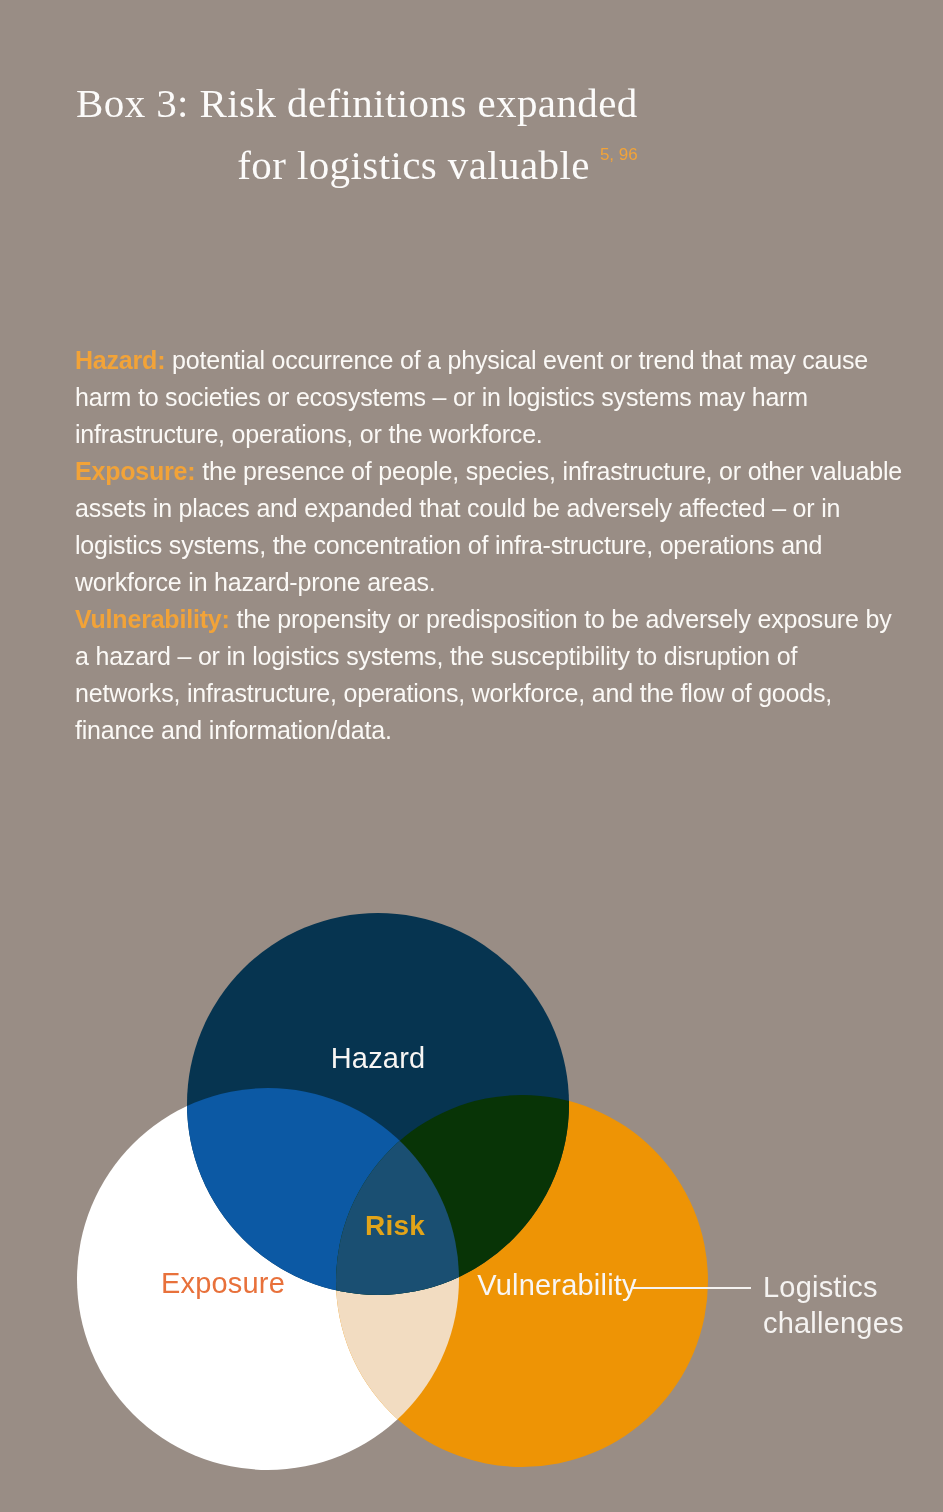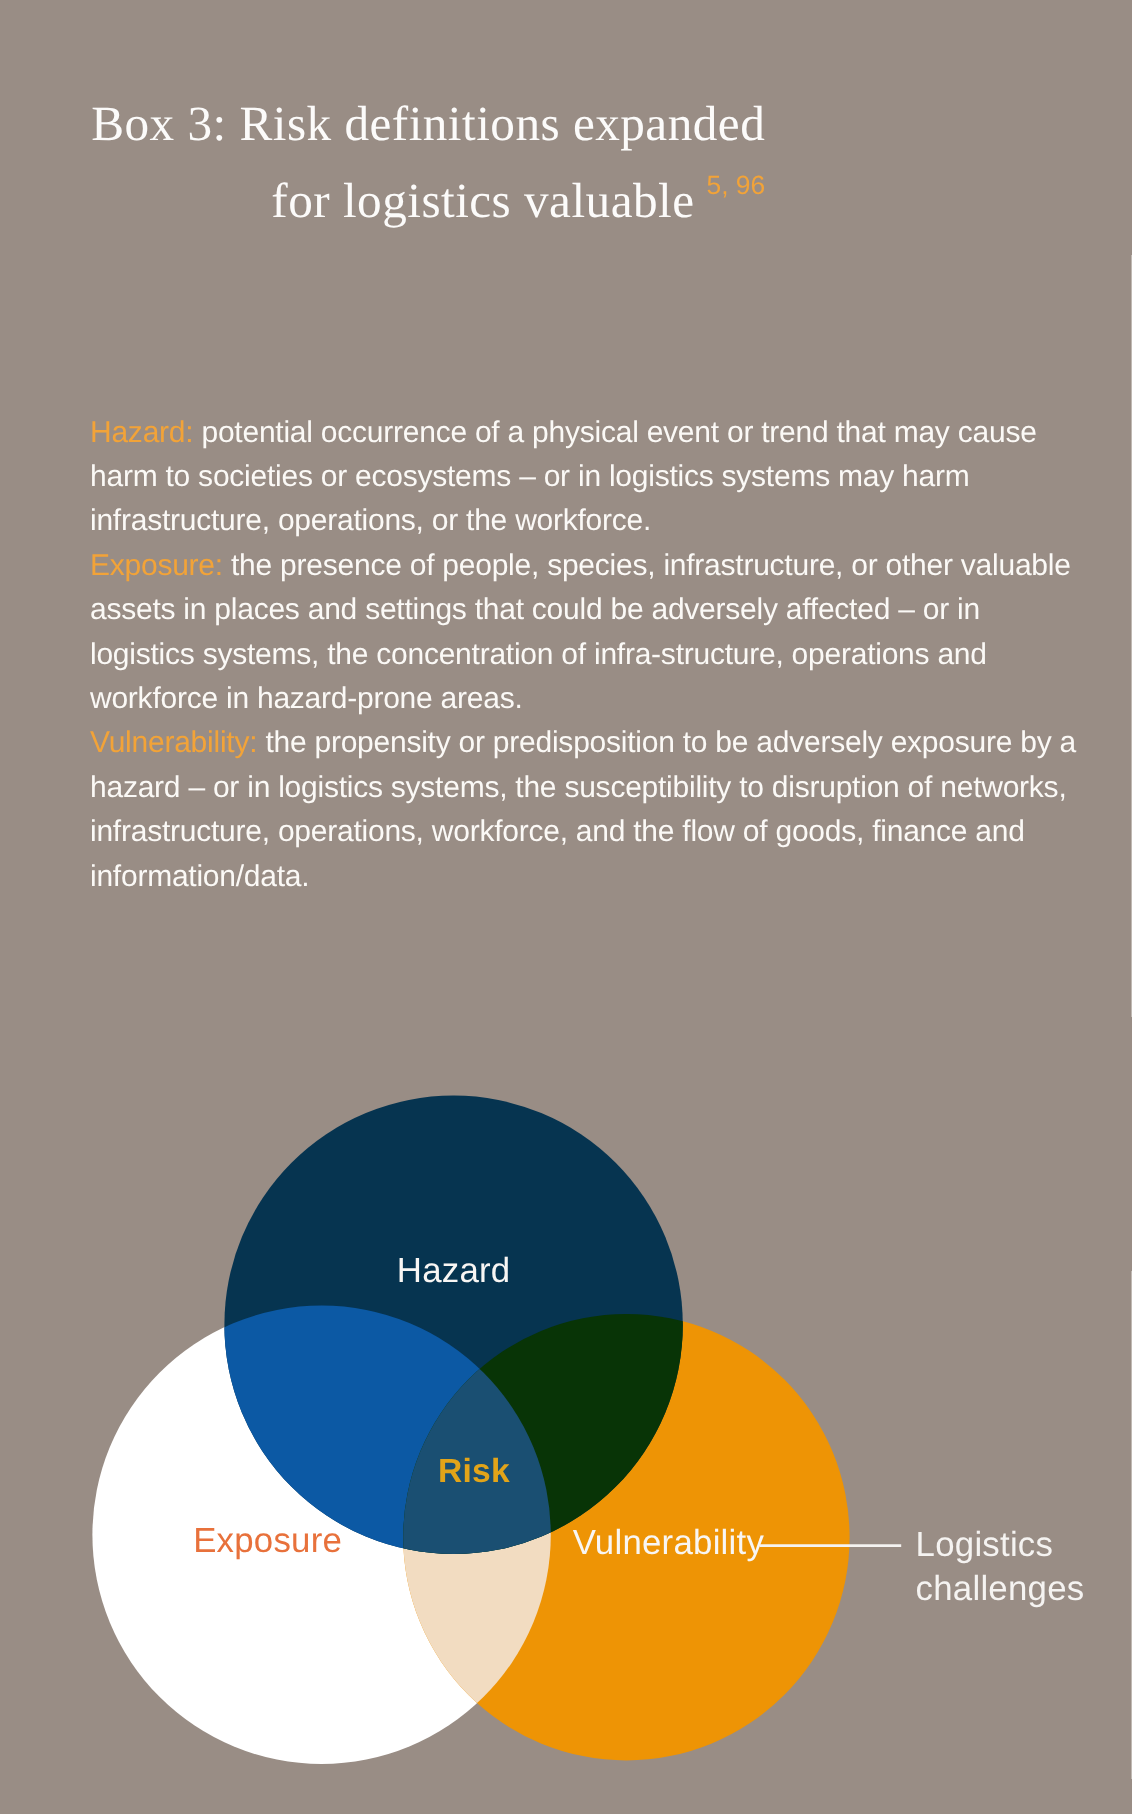--- a/index.html
+++ b/index.html
@@ -27,21 +27,21 @@
     line-height: 55px;
     letter-spacing: 0.4px;
     text-align: right;
   }
   .page-title .title-line2-wrap {
     display: block;
     margin-left: 121px;
   }
   .page-title sup {
     font-family: "Liberation Sans", sans-serif;
-    font-size: 22px;
+    font-size: 17px;
     color: #F2A338;
     margin-left: 10px;
     position: relative;
     top: -4px;
     letter-spacing: 0;
   }
 
   
   .intro {
     position: absolute;
@@ -60,21 +60,21 @@
     left: 75px;
     width: 828px;
     color: #FBF9F6;
     font-size: 25px;
     line-height: 37px;
     letter-spacing: -0.2px;
   }
   .def { margin: 0; }
   .term {
     color: #F2A338;
-    font-weight: normal;
+    font-weight: bold;
     text-align: center;
   }
 
   
   .venn-wrap {
     position: absolute;
     top: 895px;
     left: 0;
   }
   .venn-label {
@@ -95,21 +95,21 @@
 <div class="page">
 
   <h1 class="page-title">
     <span>Box 3: Risk definitions expanded</span>
     <span class="title-line2-wrap"><span>for logistics valuable</span><sup>5, 96</sup></span>
   </h1>
 
 
   <div class="defs">
     <p class="def"><span class="term">Hazard:</span> <span>potential occurrence of a physical event or trend that may cause harm to societies or ecosystems – or in logistics systems may harm infrastructure, operations, or the workforce.</span></p>
-    <p class="def"><span class="term">Exposure:</span> <span>the presence of people, species, infrastructure, or other valuable assets in places and settings that could be adversely affected – or in logistics systems, the concentration of infra-structure, operations and workforce in hazard-prone areas.</span></p>
+    <p class="def"><span class="term">Exposure:</span> <span>the presence of people, species, infrastructure, or other valuable assets in places and expanded that could be adversely affected – or in logistics systems, the concentration of infra-structure, operations and workforce in hazard-prone areas.</span></p>
     <p class="def"><span class="term">Vulnerability:</span> <span>the propensity or predisposition to be adversely exposure by a hazard – or in logistics systems, the susceptibility to disruption of networks, infrastructure, operations, workforce, and the flow of goods, finance and information/data.</span></p>
   </div>
 
   <div class="venn-wrap">
     <svg width="943" height="617" viewBox="0 0 943 617">
       <defs>
         <clipPath id="cpHazard">
             <circle cx="378" cy="209" r="191"></circle>
           </clipPath>
         <clipPath id="cpExposure">

